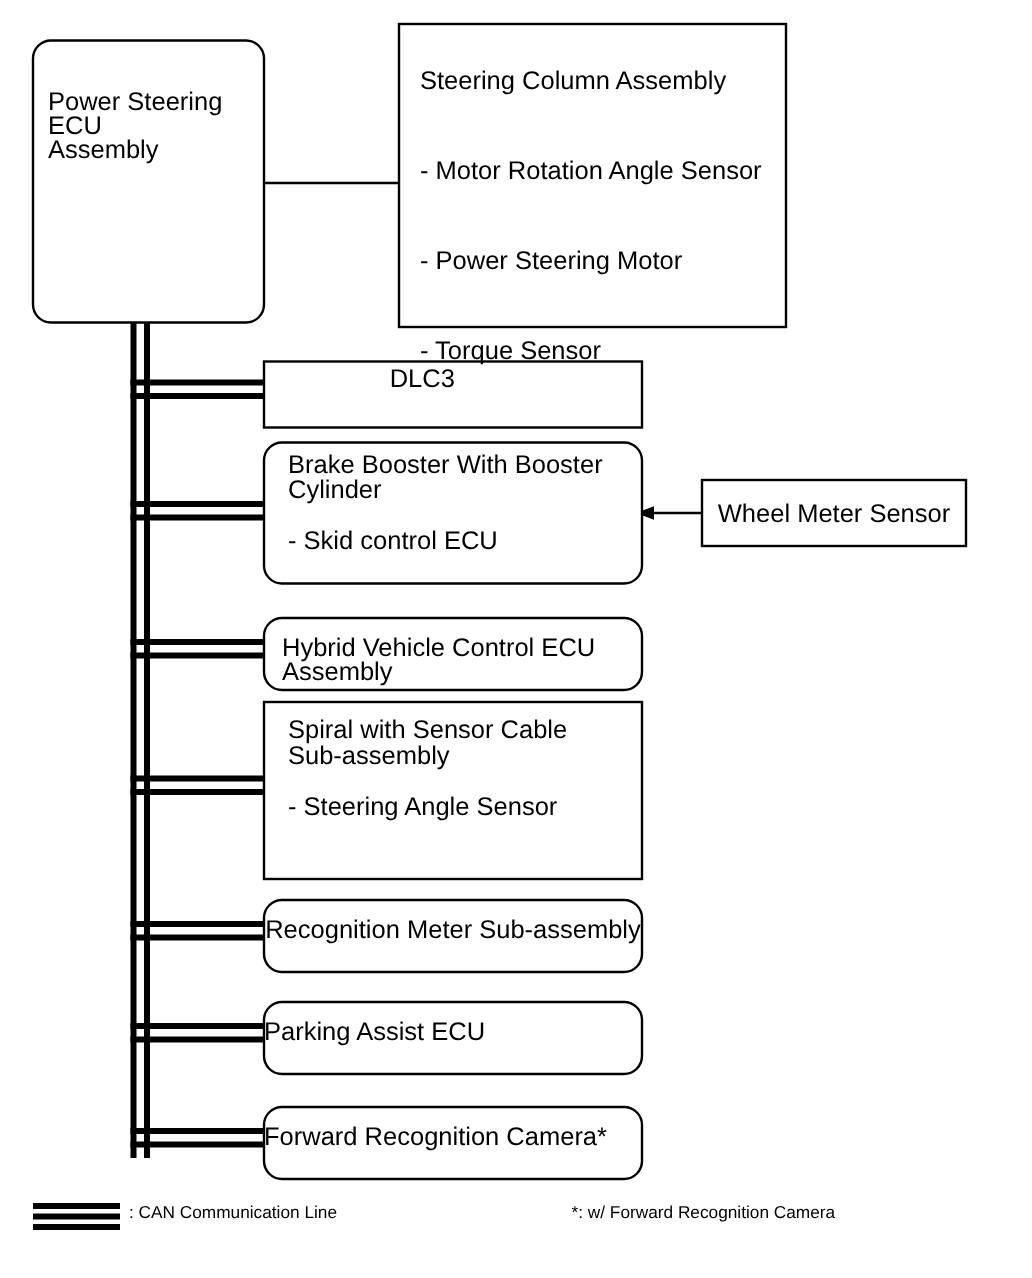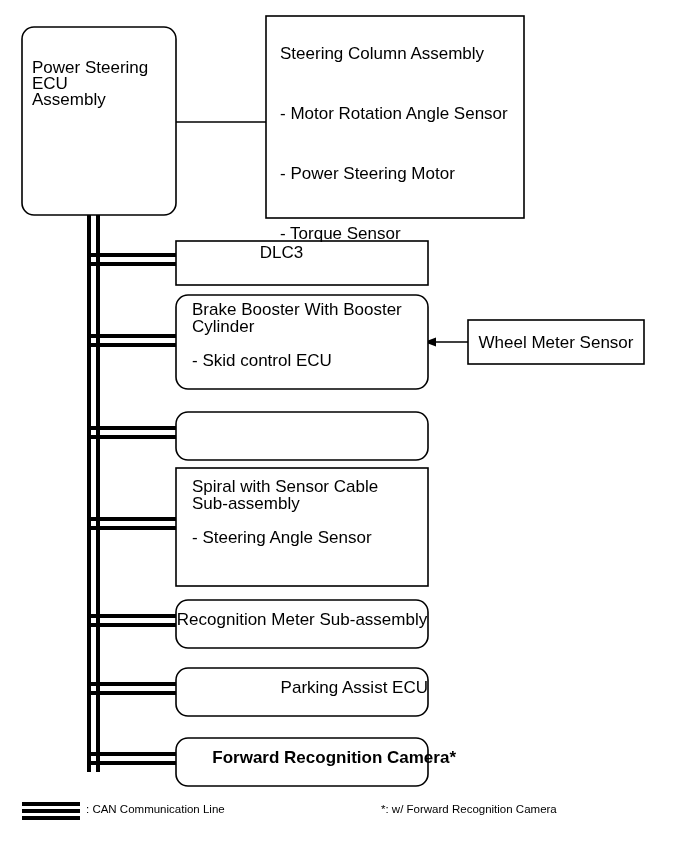--- a/index.html
+++ b/index.html
@@ -137,29 +137,30 @@
 
   <div class="box-text" style="left:176px; top:245px; width:211px; text-align:center;">DLC3</div>
 
   <div class="box-text" style="left:192px; top:301px; width:230px; line-height:17px;">Brake Booster With Booster
 Cylinder
 
 - Skid control ECU</div>
 
   <div class="box-text" style="left:468px; top:335px; width:176px; text-align:center;">Wheel Meter Sensor</div>
 
+  <div class="box-text" style="left:188px; top:424px; width:236px;">Hybrid Vehicle Control ECU Assembly</div>
 
   <div class="box-text" style="left:192px; top:478px; width:230px; line-height:17px;">Spiral with Sensor Cable
 Sub-assembly
 
 - Steering Angle Sensor</div>
 
   <div class="box-text" style="left:176px; top:612px; width:252px; text-align:center;">Recognition Meter Sub-assembly</div>
 
-  <div class="box-text" style="left:176px; top:680px; width:252px; text-align:right;">Parking Assist ECU</div>
+  <div class="box-text" style="left:176px; top:680px; width:252px; text-align:left;">Parking Assist ECU</div>
 
-  <div class="box-text" style="left:176px; top:750px; width:280px; text-align:right;font-weight:bold;">Forward Recognition Camera*</div>
+  <div class="box-text" style="left:176px; top:750px; width:280px; text-align:left;">Forward Recognition Camera*</div>
 
   <div class="legend-text" style="left:86px; top:803px;">: CAN Communication Line</div>
 
   <div class="legend-text" style="left:381px; top:803px;">*: w/ Forward Recognition Camera</div>
 
 </div>
 
 </body></html>

